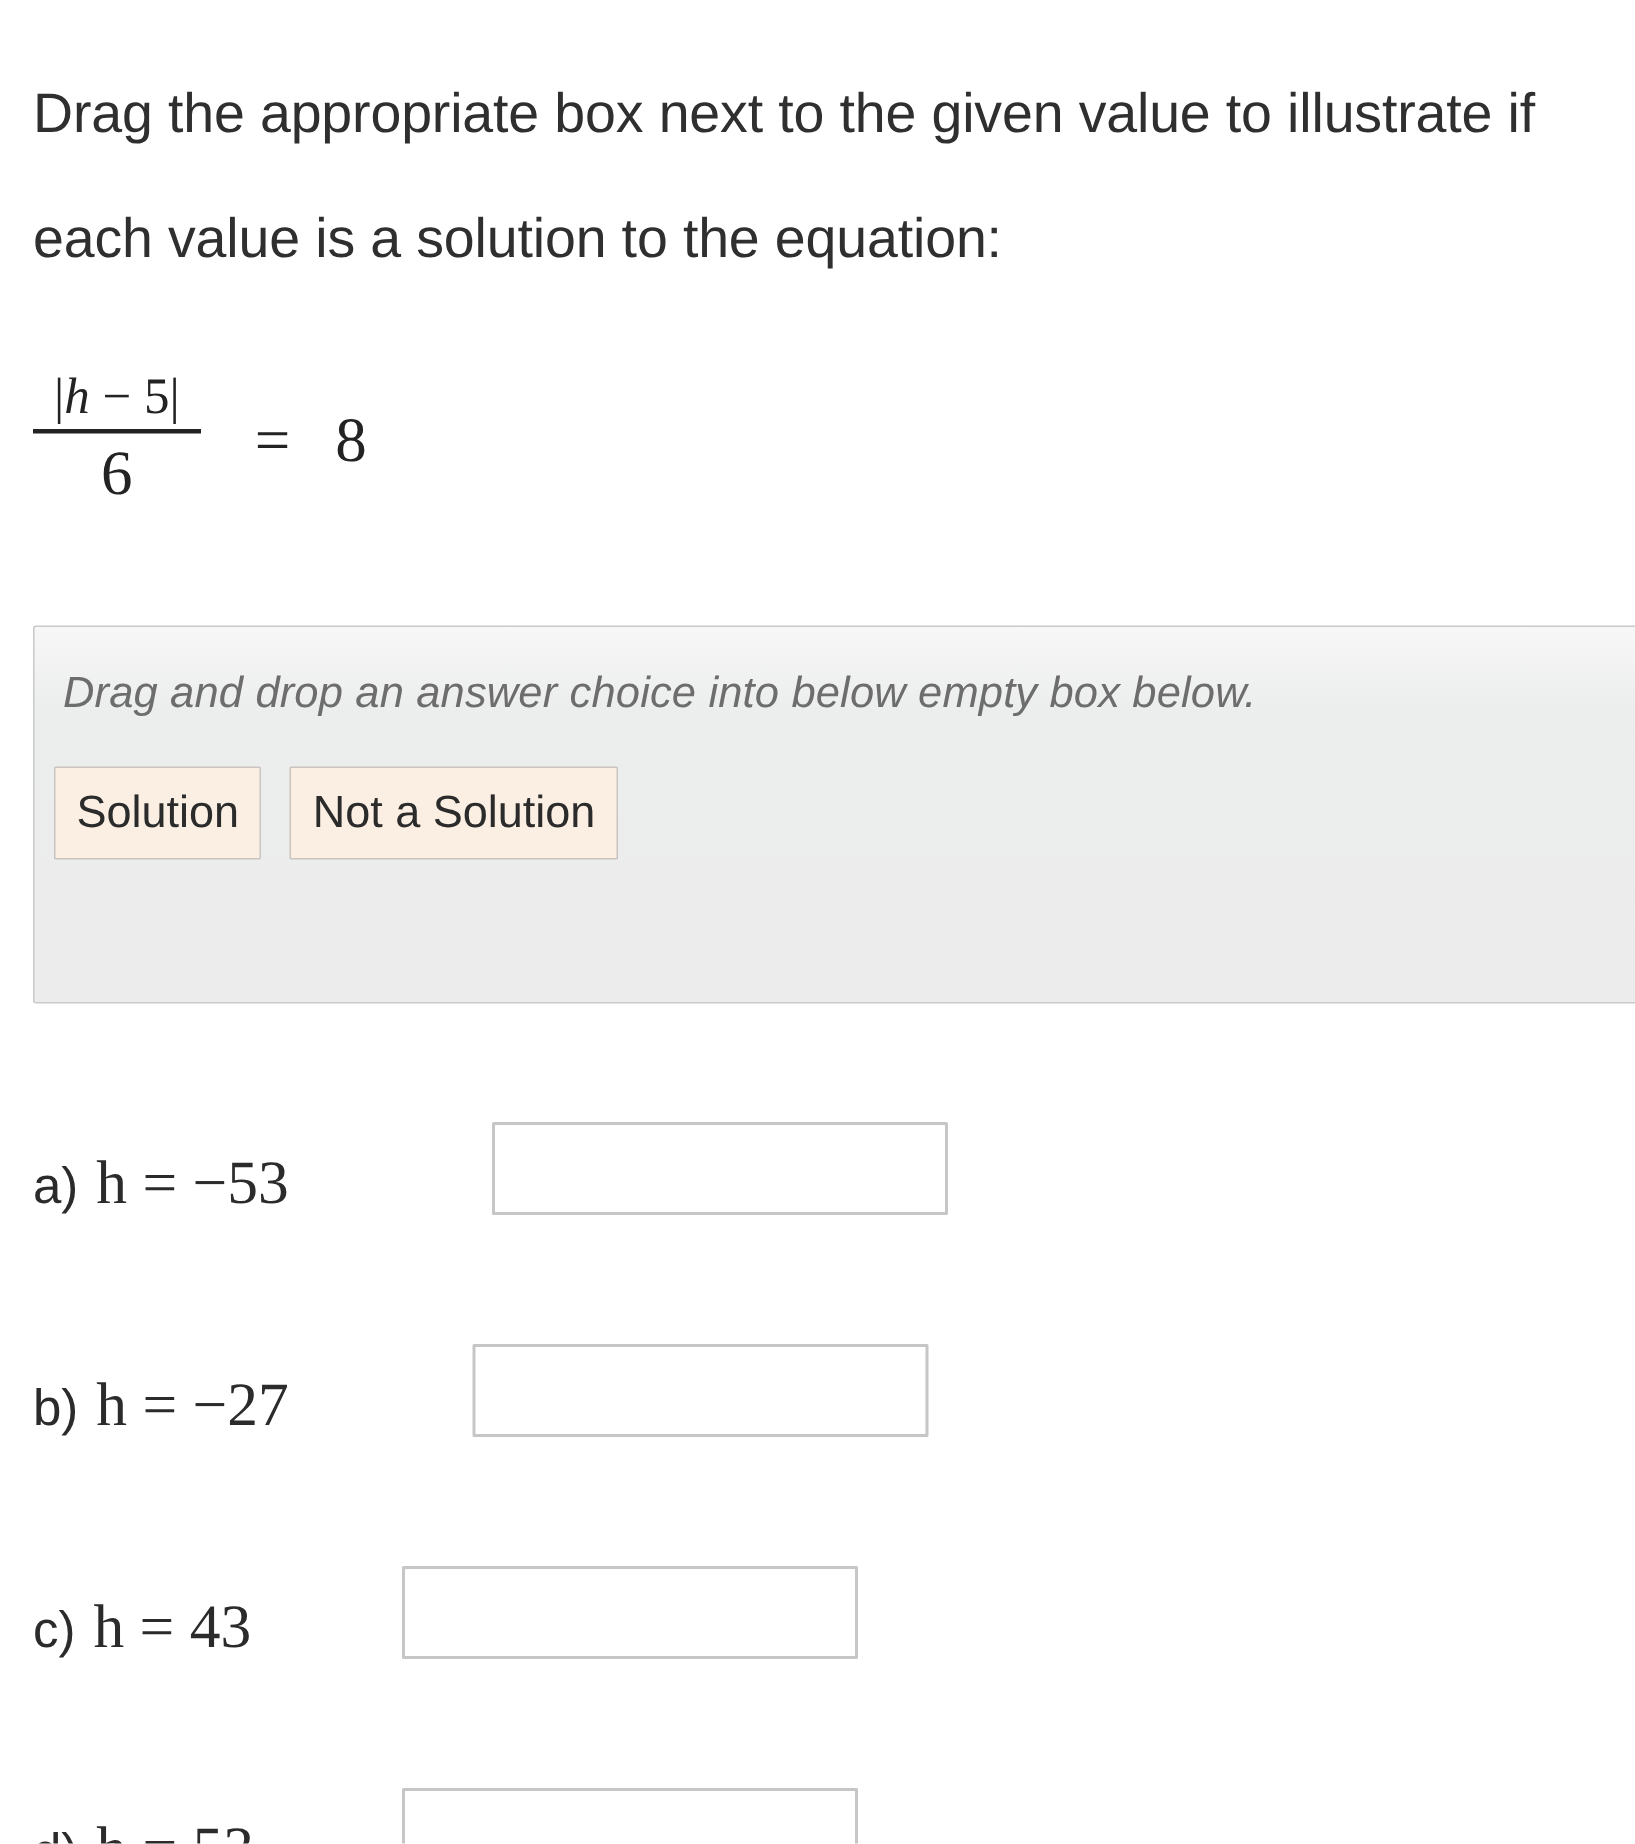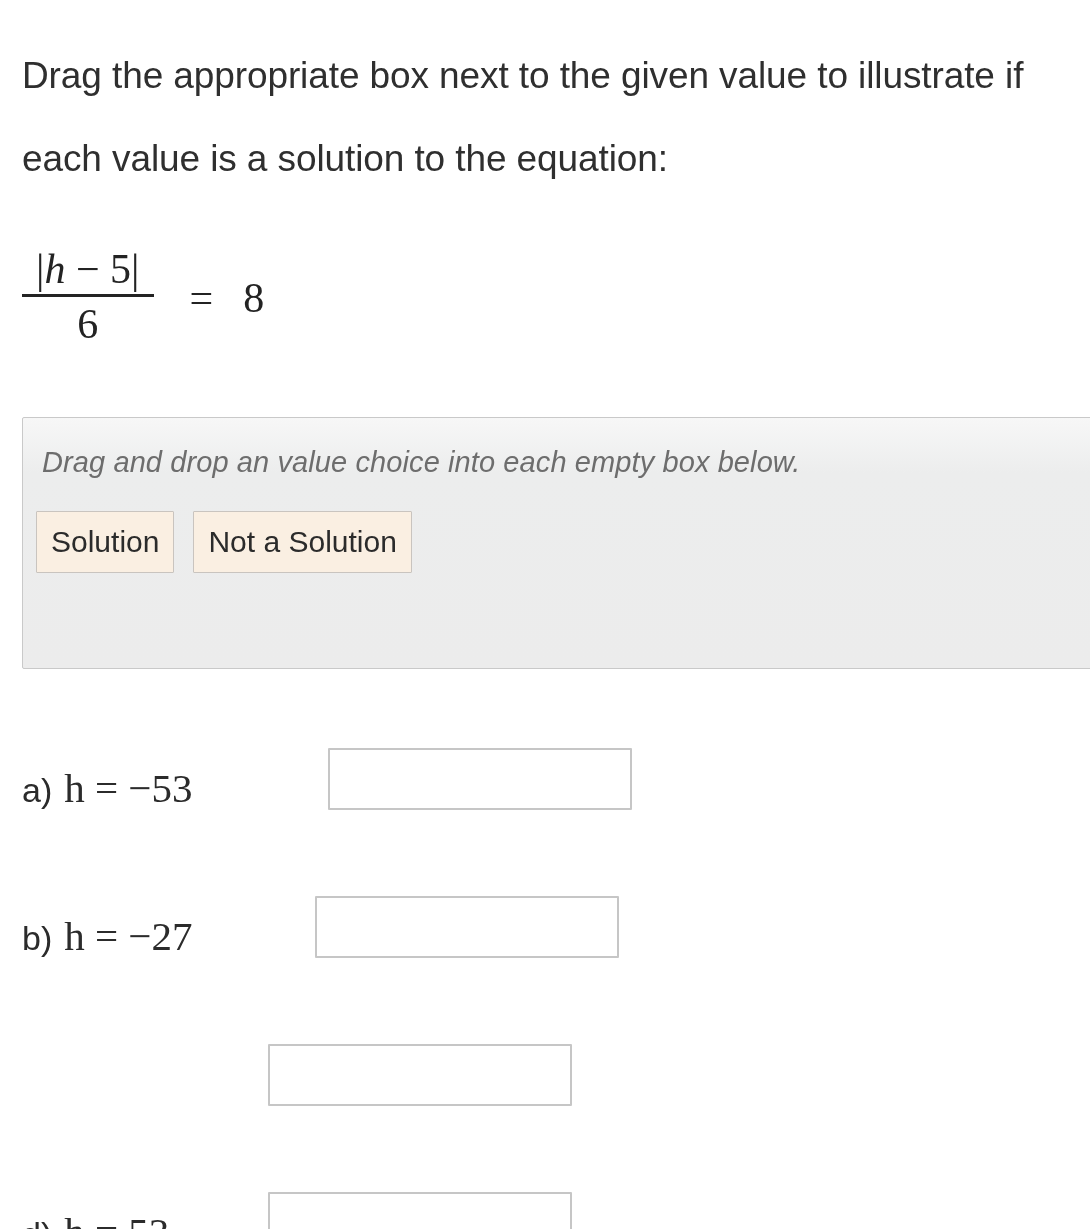--- a/index.html
+++ b/index.html
@@ -38,21 +38,21 @@
     font-family: "Liberation Serif", serif;
     color: #232323;
   }
   .frac {
     display: inline-flex;
     flex-direction: column;
     align-items: center;
     margin-right: 36px;
   }
   .frac .num {
-    font-size: 42px;
+    font-size: 34px;
     line-height: 1.08;
     padding: 0 14px 2px 14px;
     white-space: nowrap;
     font-family: Liberation Serif, serif;
   }
   .frac .bar {
     width: 100%;
     height: 3px;
     background: #232323;
   }
@@ -162,21 +162,21 @@
       <span>|</span><span class="mvar">h</span> <span>−</span> <span>5</span><span>|</span>
     </span>
     <span class="bar"></span>
     <span class="den">6</span>
   </span>
   <span class="eq-sign">=</span>
   <span class="eq-rhs">8</span>
 </div>
 
 <div class="drag-panel">
-  <div class="drag-hint">Drag and drop an value choice into each empty box below.</div>
+  <div class="drag-hint">Drag and drop an answer choice into below empty box below.</div>
   <div class="chip-row">
     <div class="chip">Solution</div>
     <div class="chip">Not a Solution</div>
   </div>
 </div>
 
 <div class="answers">
 
   <div class="ans-row">
     <div class="ans-label">
@@ -186,20 +186,23 @@
   </div>
 
   <div class="ans-row">
     <div class="ans-label">
       <span>b)</span><span class="math">h = −27</span>
     </div>
     <div class="dropbox" style="left:315px"></div>
   </div>
 
   <div class="ans-row">
+    <div class="ans-label">
+      <span>c)</span><span class="math">h = 43</span>
+    </div>
     <div class="dropbox" style="left:268px"></div>
   </div>
 
   <div class="ans-row">
     <div class="ans-label">
       <span>d)</span><span class="math">h = 53</span>
     </div>
     <div class="dropbox" style="left:268px"></div>
   </div>
 

